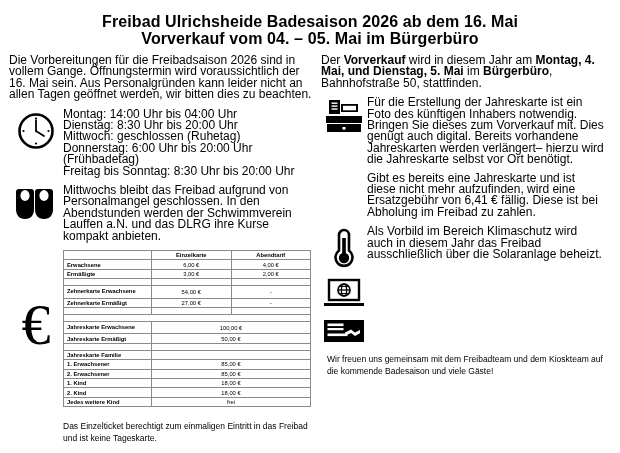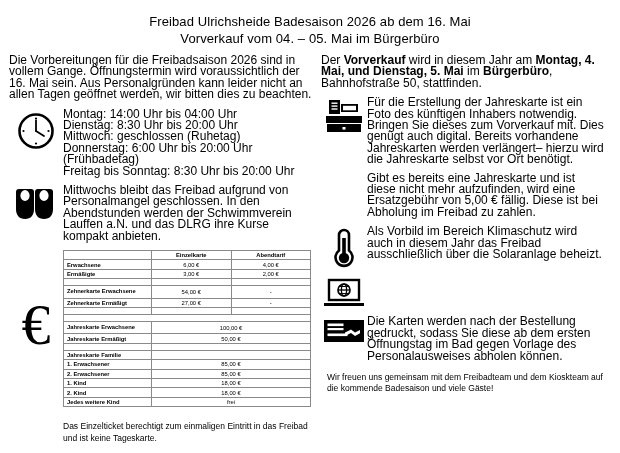--- a/index.html
+++ b/index.html
@@ -20,22 +20,22 @@
     height: 453px;
     position: relative;
     box-sizing: border-box;
   }
   
   .title-block {
     text-align: center;
     padding-top: 13px;
   }
   .title-line {
-    font-size: 13px;
-    font-weight: normal;
+    font-size: 16px;
+    font-weight: bold;
     line-height: 17px;
     letter-spacing: 0.1px;
   }
   
   .columns {
     display: flex;
     margin-top: 8px;
   }
   .col-left {
     width: 315px;
@@ -295,21 +295,21 @@
             <rect x="6.5" y="9.3" width="6" height="1.4" fill="#fff"></rect>
             <rect x="16" y="5" width="17" height="8" fill="#000"></rect>
             <rect x="18" y="6.8" width="13" height="4.5" fill="#fff"></rect>
             <path d="M1 17 h36 v7 h-36 z" fill="#000"></path>
             <rect x="2" y="25" width="34" height="8" fill="#000"></rect>
             <rect x="17.5" y="28" width="3" height="2.6" fill="#fff"></rect>
           </svg>
         </div>
         <div class="icon-text">
           <p>Für die Erstellung der Jahreskarte ist ein Foto des künftigen Inhabers notwendig. Bringen Sie dieses zum Vorverkauf mit. Dies genügt auch digital. Bereits vorhandene Jahreskarten werden verlängert– hierzu wird die Jahreskarte selbst vor Ort benötigt.</p>
-          <p>Gibt es bereits eine Jahreskarte und ist diese nicht mehr aufzufinden, wird eine Ersatzgebühr von 5,00 € fällig. Diese ist bei Abholung im Freibad zu zahlen.</p>
+          <p>Gibt es bereits eine Jahreskarte und ist diese nicht mehr aufzufinden, wird eine Ersatzgebühr von 6,41 € fällig. Diese ist bei Abholung im Freibad zu zahlen.</p>
         </div>
       </div>
 
       <div class="icon-row">
         <div class="icon-cell small">
           <svg width="28" height="40" viewBox="0 0 28 40">
             <path d="M14 2 a5 5 0 0 1 5 5 v15.5 a8.5 8.5 0 1 1 -10 0 v-15.5 a5 5 0 0 1 5 -5 z" fill="none" stroke="#000" stroke-width="2.6"></path>
             <circle cx="14" cy="30" r="5.2" fill="#000"></circle>
             <rect x="12.2" y="10" width="3.6" height="17" fill="#000"></rect>
           </svg>
@@ -336,22 +336,19 @@
       <div class="icon-row">
         <div class="icon-cell small">
           <svg width="42" height="26" viewBox="0 0 42 26">
             <rect x="1" y="2" width="40" height="22" fill="#000"></rect>
             <rect x="4.5" y="5.5" width="16" height="2.6" fill="#fff"></rect>
             <rect x="4.5" y="10" width="16" height="2.2" fill="#fff"></rect>
             <rect x="4.5" y="15.5" width="20" height="2.6" fill="#fff"></rect>
             <path d="M22 14.5 l6 -3 l4 3 l5 -2.6 v3.4 l-5 2.6 l-4 -3 l-6 3 z" fill="#fff"></path>
           </svg>
         </div>
-        <div class="icon-text">
-          <p>Die Karten werden nach der Bestellung gedruckt, sodass Sie diese ab dem ersten Öffnungstag im Bad gegen Vorlage des Personalausweises abholen können.</p>
-        </div>
       </div>
 
       <p class="closing">Wir freuen uns gemeinsam mit dem Freibadteam und dem Kioskteam auf die kommende Badesaison und viele Gäste!</p>
 
     </div>
   </div>
 </div>
 
 </body></html>

